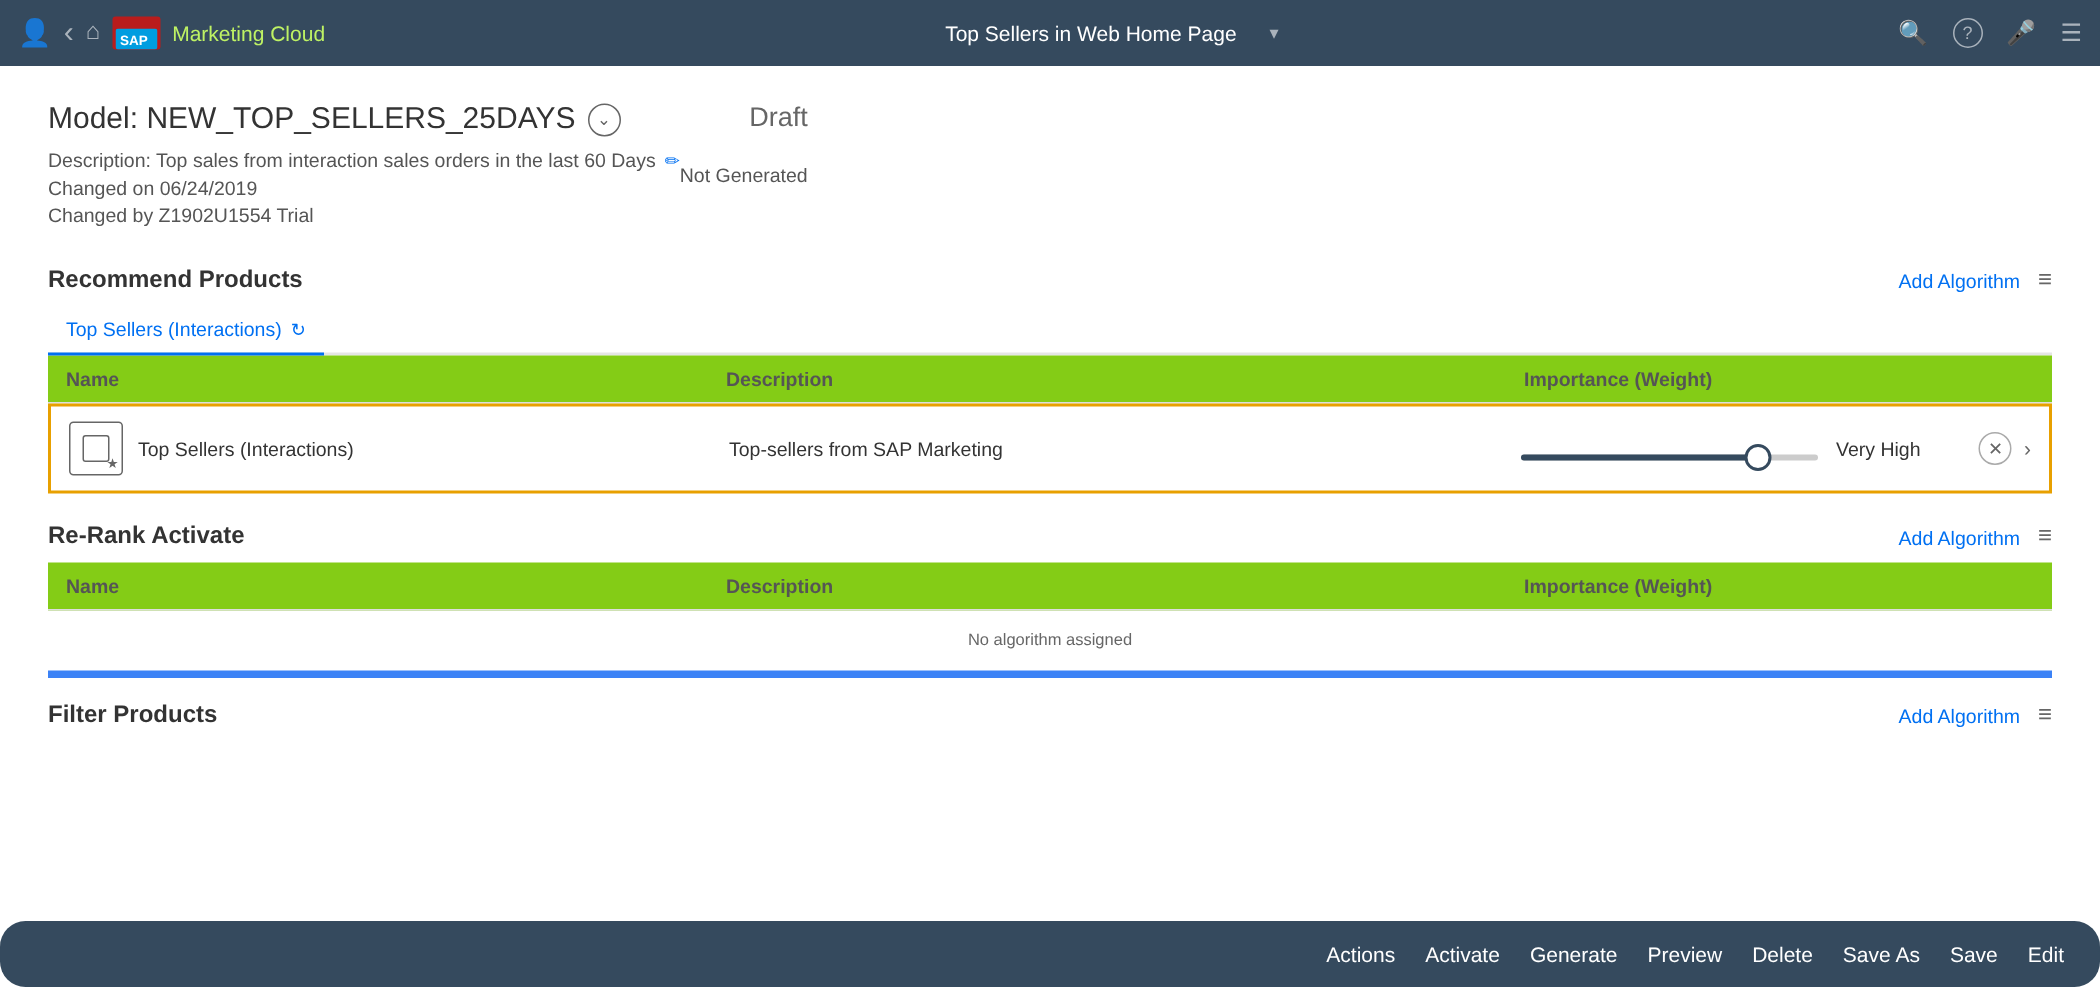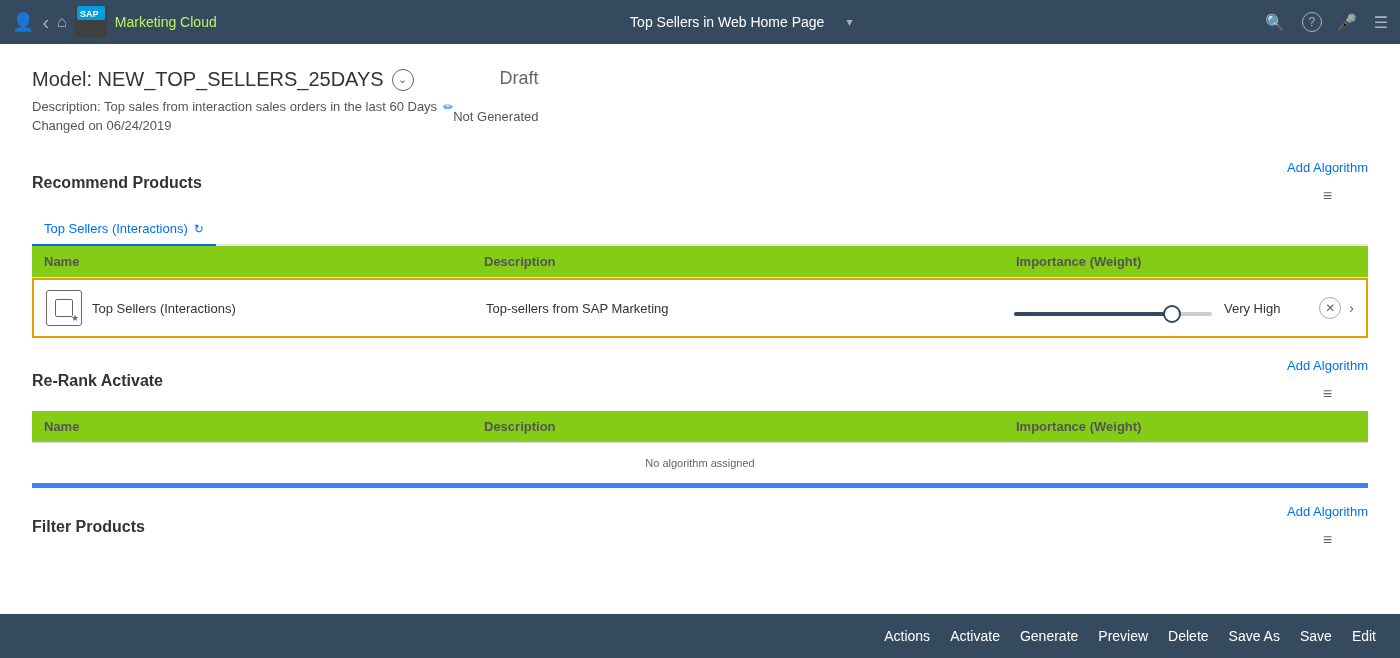--- a/index.html
+++ b/index.html
@@ -19,25 +19,25 @@
       align-items: center;
       gap: 8px;
     }
     .header-icon {
       color: #aab3bc;
       font-size: 18px;
       cursor: pointer;
     }
     .sap-logo {
       width: 32px;
-      height: 32px;
-      background: #404040;
+      height: 22px;
+      background: #b91c1c;
       border-radius: 2px;
       display: flex;
-      align-items: flex-start;
+      align-items: flex-end;
       justify-content: center;
       font-size: 8px;
       font-weight: bold;
       color: white;
     }
     .header-app-name {
       color: #bef264;
       font-size: 14px;
     }
     .header-center {
@@ -127,21 +127,20 @@
     }
     .section-title {
       font-size: 16px;
       font-weight: 600;
       color: #333;
     }
     .section-actions {
       display: flex;
       align-items: center;
       gap: 12px;
-      flex-direction: column;
     }
     .add-algorithm-link {
       color: #0070f2;
       font-size: 13px;
       cursor: pointer;
       text-decoration: none;
     }
     .menu-icon {
       color: #666;
       font-size: 16px;
@@ -303,20 +302,21 @@
       bottom: 0;
       left: 0;
       right: 0;
       height: 44px;
       background: #354a5e;
       display: flex;
       align-items: center;
       justify-content: flex-end;
       padding: 0 24px;
       gap: 20px;
+      border-radius: 17px;
     }
     .bottom-btn {
       color: #fff;
       font-size: 14px;
       cursor: pointer;
       background: none;
       border: none;
       padding: 0;
     }
 
@@ -366,20 +366,21 @@
         <div class="model-title">
           <span style="font-size:20px; font-weight:400;">Model: NEW_TOP_SELLERS_25DAYS</span>
           <div class="circle-icon">⌄</div>
         </div>
       </div>
       <div class="model-desc">
         <span>Description: Top sales from interaction sales orders in the last 60 Days</span>
         <span class="edit-pencil">✏</span>
       </div>
       <div class="model-meta">Changed on 06/24/2019</div>
+      <div class="model-meta">Changed by Z1902U1554 Trial</div>
     </div>
     <div class="model-info-right">
       <div class="draft-label">Draft</div>
       <div class="not-generated" style="margin-top:20px;">Not Generated</div>
     </div>
   </div>
 
   <div class="section">
     <div class="section-header">
       <span class="section-title">Recommend Products</span>

